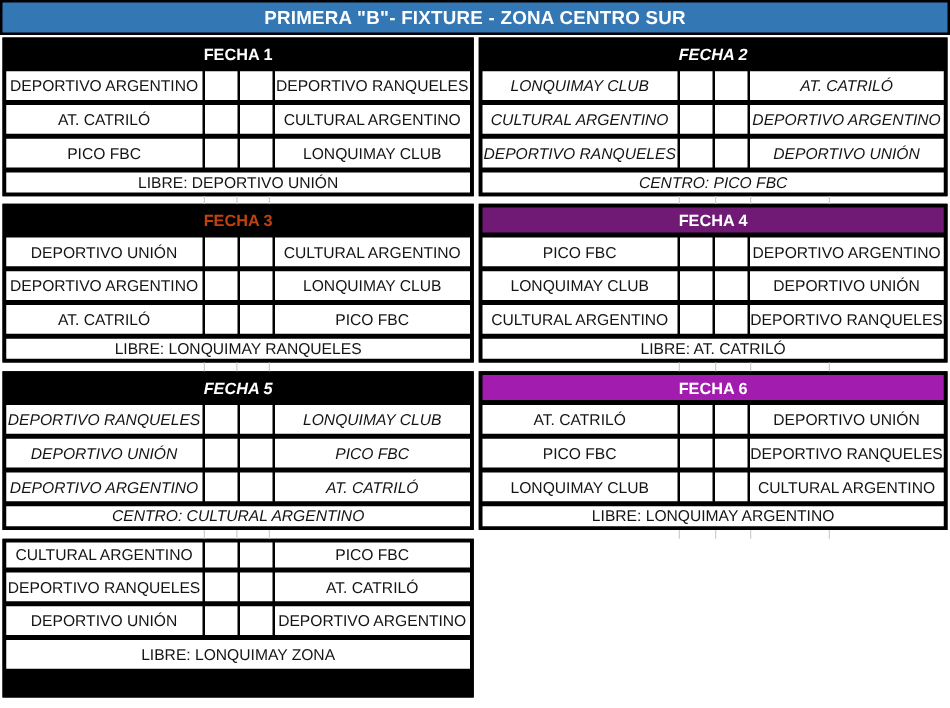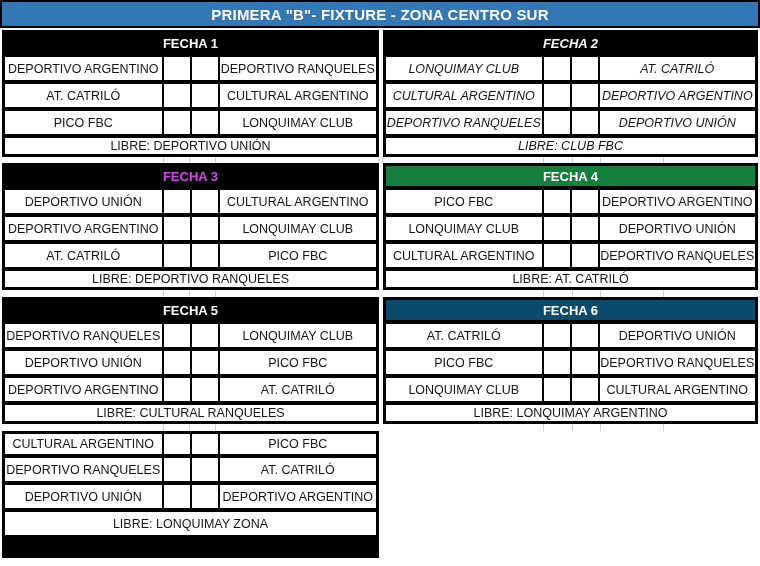--- a/index.html
+++ b/index.html
@@ -104,90 +104,90 @@
         <div class="cell"></div>
         <div class="cell"></div>
         <div class="cell">DEPORTIVO ARGENTINO</div>
       </div>
       <div class="match-row">
         <div class="cell">DEPORTIVO RANQUELES</div>
         <div class="cell"></div>
         <div class="cell"></div>
         <div class="cell">DEPORTIVO UNIÓN</div>
       </div>
-      <div class="libre-row">LIBRE: CLUB FBC</div>
+      <div class="libre-row">CENTRO: PICO FBC</div>
     </div>
     <div class="block" style="left: 2px; top: 163px;">
-      <div class="block-header" style="background: rgb(0, 0, 0); color: #d946ef;">FECHA 3</div>
-      <div class="match-row">
-        <div class="cell">DEPORTIVO UNIÓN</div>
-        <div class="cell"></div>
-        <div class="cell"></div>
-        <div class="cell">CULTURAL ARGENTINO</div>
-      </div>
-      <div class="match-row">
-        <div class="cell">DEPORTIVO ARGENTINO</div>
-        <div class="cell"></div>
-        <div class="cell"></div>
-        <div class="cell">LONQUIMAY CLUB</div>
-      </div>
-      <div class="match-row">
-        <div class="cell">AT. CATRILÓ</div>
-        <div class="cell"></div>
-        <div class="cell"></div>
-        <div class="cell">PICO FBC</div>
-      </div>
-      <div class="libre-row">LIBRE: DEPORTIVO RANQUELES</div>
+      <div class="block-header" style="background: rgb(0, 0, 0); color: #c2410c;">FECHA 3</div>
+      <div class="match-row">
+        <div class="cell">DEPORTIVO UNIÓN</div>
+        <div class="cell"></div>
+        <div class="cell"></div>
+        <div class="cell">CULTURAL ARGENTINO</div>
+      </div>
+      <div class="match-row">
+        <div class="cell">DEPORTIVO ARGENTINO</div>
+        <div class="cell"></div>
+        <div class="cell"></div>
+        <div class="cell">LONQUIMAY CLUB</div>
+      </div>
+      <div class="match-row">
+        <div class="cell">AT. CATRILÓ</div>
+        <div class="cell"></div>
+        <div class="cell"></div>
+        <div class="cell">PICO FBC</div>
+      </div>
+      <div class="libre-row">LIBRE: LONQUIMAY RANQUELES</div>
     </div>
     <div class="block right" style="left: 383px; top: 163px;">
-      <div class="block-header" style="background: #15803d; color: rgb(255, 255, 255);">FECHA 4</div>
+      <div class="block-header" style="background: #701a75; color: rgb(255, 255, 255);">FECHA 4</div>
       <div class="match-row">
         <div class="cell">PICO FBC</div>
         <div class="cell"></div>
         <div class="cell"></div>
         <div class="cell">DEPORTIVO ARGENTINO</div>
       </div>
       <div class="match-row">
         <div class="cell">LONQUIMAY CLUB</div>
         <div class="cell"></div>
         <div class="cell"></div>
         <div class="cell">DEPORTIVO UNIÓN</div>
       </div>
       <div class="match-row">
         <div class="cell">CULTURAL ARGENTINO</div>
         <div class="cell"></div>
         <div class="cell"></div>
         <div class="cell">DEPORTIVO RANQUELES</div>
       </div>
       <div class="libre-row">LIBRE: AT. CATRILÓ</div>
     </div>
-    <div class="block" style="left: 2px; top: 297px;">
+    <div class="block" style="left: 2px; top: 297px; font-style: italic;">
       <div class="block-header" style="background: rgb(0, 0, 0); color: rgb(255, 255, 255);">FECHA 5</div>
       <div class="match-row">
         <div class="cell">DEPORTIVO RANQUELES</div>
         <div class="cell"></div>
         <div class="cell"></div>
         <div class="cell">LONQUIMAY CLUB</div>
       </div>
       <div class="match-row">
         <div class="cell">DEPORTIVO UNIÓN</div>
         <div class="cell"></div>
         <div class="cell"></div>
         <div class="cell">PICO FBC</div>
       </div>
       <div class="match-row">
         <div class="cell">DEPORTIVO ARGENTINO</div>
         <div class="cell"></div>
         <div class="cell"></div>
         <div class="cell">AT. CATRILÓ</div>
       </div>
-      <div class="libre-row">LIBRE: CULTURAL RANQUELES</div>
+      <div class="libre-row">CENTRO: CULTURAL ARGENTINO</div>
     </div>
     <div class="block right" style="left: 383px; top: 297px;">
-      <div class="block-header" style="background: #0c4a6e; color: rgb(255, 255, 255);">FECHA 6</div>
+      <div class="block-header" style="background: #a21caf; color: rgb(255, 255, 255);">FECHA 6</div>
       <div class="match-row">
         <div class="cell">AT. CATRILÓ</div>
         <div class="cell"></div>
         <div class="cell"></div>
         <div class="cell">DEPORTIVO UNIÓN</div>
       </div>
       <div class="match-row">
         <div class="cell">PICO FBC</div>
         <div class="cell"></div>
         <div class="cell"></div>

